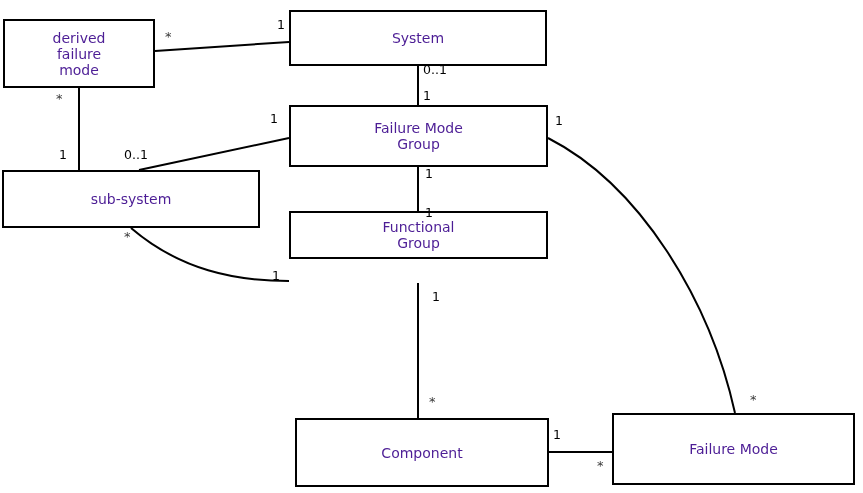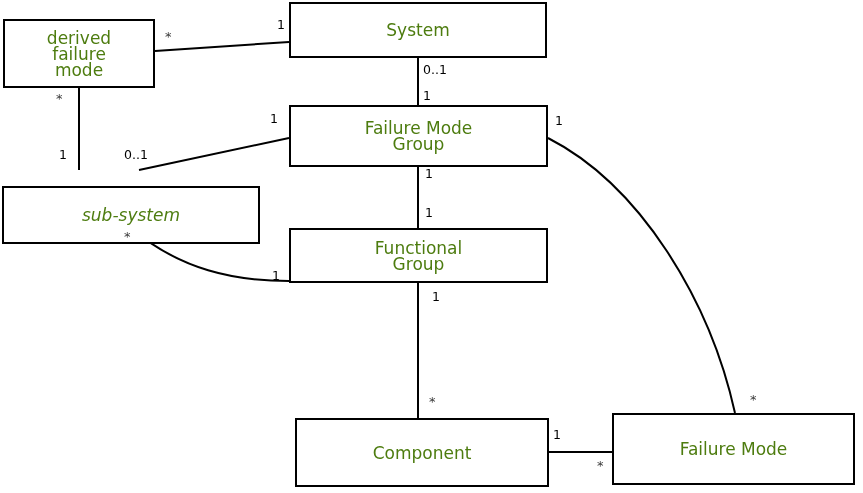--- a/index.html
+++ b/index.html
@@ -28,23 +28,23 @@
     position: absolute;
     box-sizing: border-box;
     border: 2px solid #000000;
     background: #ffffff;
     display: flex;
     align-items: center;
     justify-content: center;
   }
   .uml-class-name {
     font-family: "DejaVu Sans", sans-serif;
-    font-size: 17px;
+    font-size: 14px;
     line-height: 16px;
-    color: #4d7c0f;
+    color: #4c1d95;
     text-align: center;
     white-space: pre-line;
   }
   .multiplicity {
     position: absolute;
     font-family: "DejaVu Sans", sans-serif;
     font-size: 12.5px;
     line-height: 13px;
     color: #000000;
     white-space: nowrap;
@@ -70,31 +70,31 @@
       <path d="M 547 452 L 612 452" fill="none" stroke="#000000" stroke-width="2"></path>
       <path d="M 548 138 C 640 185 710 300 735 413" fill="none" stroke="#000000" stroke-width="2"></path>
     </svg>
 
   <div id="classes-layer">
       <div class="uml-class" style="left: 3px; top: 19px; width: 152px; height: 69px;">
         <div class="uml-class-name">derived
 failure
 mode</div>
       </div>
-      <div class="uml-class" style="left: 289px; top: 2px; width: 258px; height: 56px;">
+      <div class="uml-class" style="left: 289px; top: 10px; width: 258px; height: 56px;">
         <div class="uml-class-name">System</div>
       </div>
       <div class="uml-class" style="left: 289px; top: 105px; width: 259px; height: 62px;">
         <div class="uml-class-name">Failure Mode
 Group</div>
       </div>
-      <div class="uml-class" style="left: 2px; top: 186px; width: 258px; height: 58px; font-style: italic;">
+      <div class="uml-class" style="left: 2px; top: 170px; width: 258px; height: 58px;">
         <div class="uml-class-name">sub-system</div>
       </div>
-      <div class="uml-class" style="left: 289px; top: 228px; width: 259px; height: 55px;">
+      <div class="uml-class" style="left: 289px; top: 211px; width: 259px; height: 48px;">
         <div class="uml-class-name">Functional
 Group</div>
       </div>
       <div class="uml-class" style="left: 295px; top: 418px; width: 254px; height: 69px;">
         <div class="uml-class-name">Component</div>
       </div>
       <div class="uml-class" style="left: 612px; top: 413px; width: 243px; height: 72px;">
         <div class="uml-class-name">Failure Mode</div>
       </div>
     </div>

